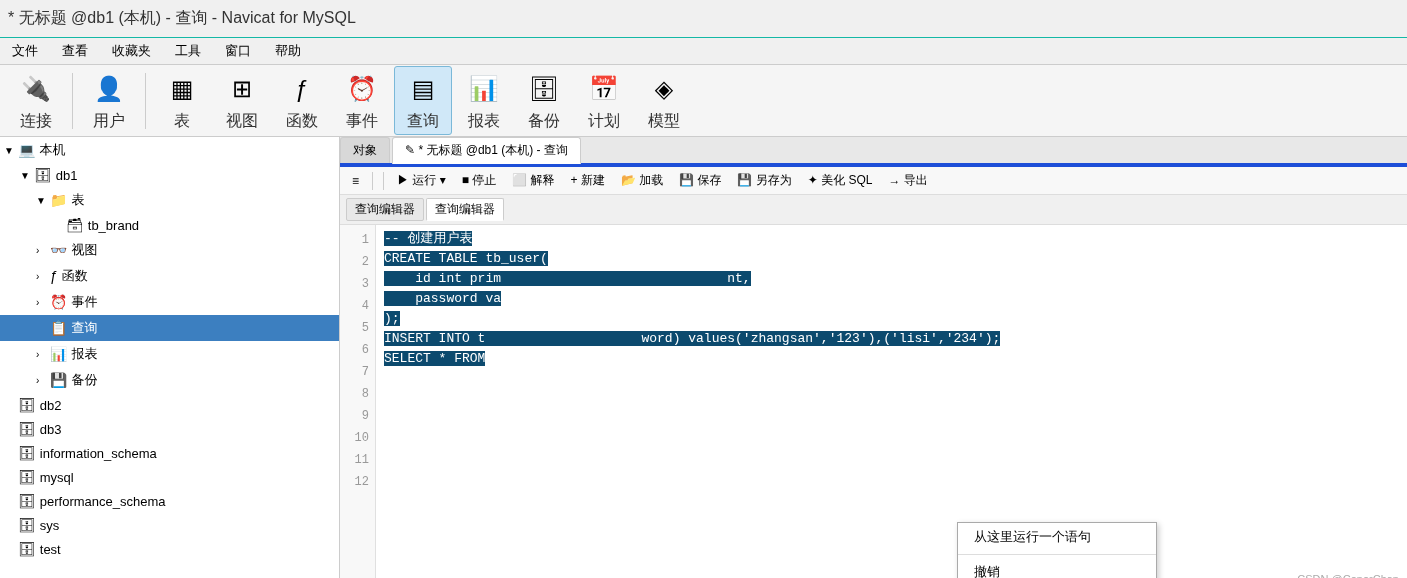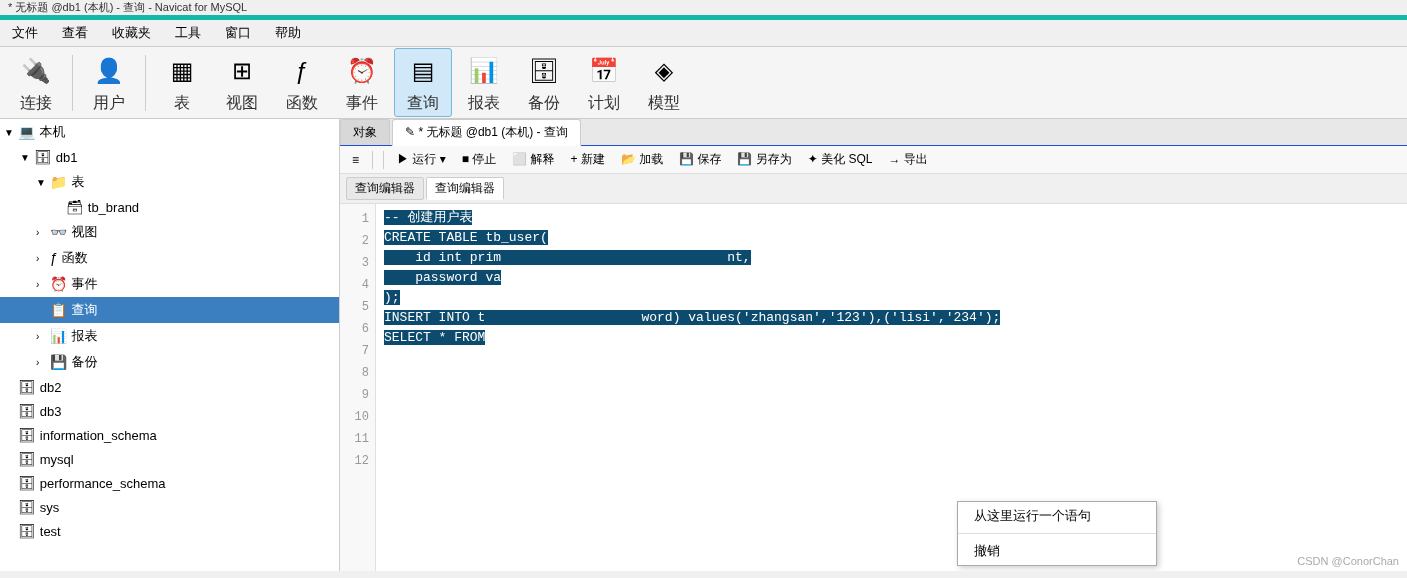--- a/index.html
+++ b/index.html
@@ -1,24 +1,24 @@
 <!DOCTYPE html>
 <html><head>
   <meta charset="utf-8">
   <style>
     * { box-sizing: border-box; margin: 0; padding: 0; }
     body { font-family: 'Microsoft YaHei', SimSun, sans-serif; font-size: 13px; background: #f0f0f0; overflow: hidden; }
 
     
     .title-bar {
       background: #f0f0f0;
-      padding: 0 8px;
-      font-size: 11px;
+      padding: 8px 8px;
+      font-size: 16px;
       color: #333;
-      border-bottom: 5px solid #14b8a6;
+      border-bottom: 1px solid #14b8a6;
     }
 
     
     .menu-bar {
       background: #f0f0f0;
       padding: 2px 8px;
       display: flex;
       gap: 16px;
       border-bottom: 1px solid #ccc;
     }
@@ -95,21 +95,21 @@
       flex: 1;
       display: flex;
       flex-direction: column;
       background: #fff;
     }
 
     
     .tab-bar {
       display: flex;
       background: #e8e8e8;
-      border-bottom: 1px solid #1d4ed8;
+      border-bottom: 4px solid #1d4ed8;
       align-items: flex-end;
     }
     .tab {
       padding: 4px 12px;
       font-size: 12px;
       cursor: pointer;
       border: 1px solid #ccc;
       border-bottom: none;
       background: #d8d8d8;
       margin-right: 2px;

